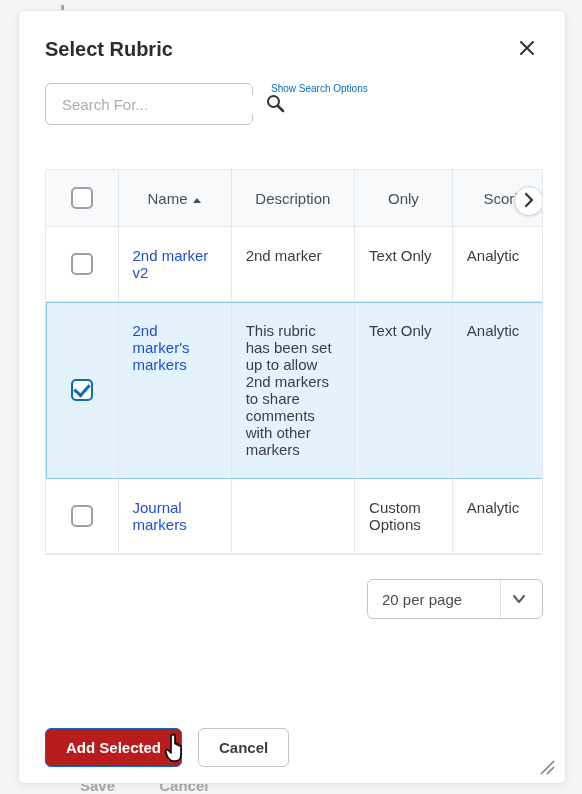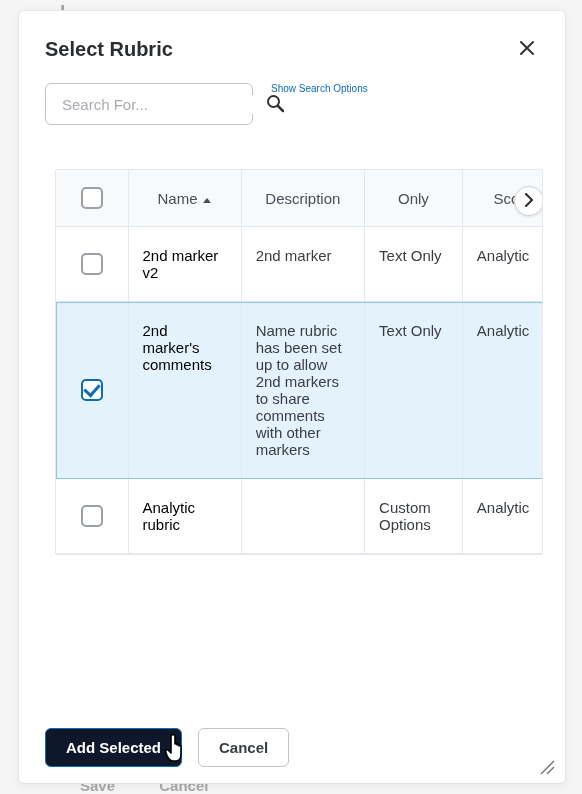--- a/index.html
+++ b/index.html
@@ -52,21 +52,21 @@
   .search-icon-btn { background:none; border:none; cursor:pointer; padding:2px; }
   .link { color:#0b6cbf; font-size:10px; text-decoration:none; cursor:pointer; }
   .body-scroll {
     flex:1; overflow-y:auto; overflow-x:hidden;
     padding: 0 0 0 0;
     margin-right: 4px;
     scrollbar-color: #bfc2c6 #f6f7f8;
     scrollbar-width: thin;
   }
   .table-wrap {
-    margin: 26px 18px 6px 36px;
+    margin: 26px 18px 6px 26px;
     overflow-x:auto;
     border:1px solid #e3e8ee;
     border-radius:2px;
     position:relative;
     scrollbar-color: #cfd1d4 #f0f1f3;
     scrollbar-width: thin;
   }
   table { border-collapse: collapse; width: 520px; table-layout:fixed; }
   th, td {
     border-right:1px solid #e3e8ee;
@@ -87,21 +87,21 @@
   td { padding: 20px 14px; color:#3a3e43; }
   td.check-cell, th.check-col { width:70px; text-align:center; vertical-align:middle; }
   col.c-check { width:70px; }
   col.c-name { width:110px; }
   col.c-desc { width:120px; }
   col.c-type { width:95px; }
   col.c-score { width:110px; }
   .header-caret { display:inline-block; }
   .row-selected td { background:#e4f3fb; }
   .row-selected { outline: 1px solid #8cc6ea; outline-offset:-1px; }
-  .name-link { color:#000000; text-decoration:none; cursor:pointer; display:inline-block; }
+  .name-link { color:#1d4ed8; text-decoration:none; cursor:pointer; display:inline-block; }
   .cb {
     appearance:none;
     width:22px; height:22px;
     border:2px solid #9aa0a6; border-radius:5px;
     background:#fff;
     cursor:pointer;
     position:relative;
     display:inline-block;
     vertical-align:middle;
   }
@@ -144,21 +144,21 @@
     border-left:1px solid #dfe3e8;
     width:36px; height:100%;
     display:flex;align-items:center; justify-content:center;
   }
   .footer {
     display:flex; align-items:center; gap:16px;
     padding: 14px 26px 16px 26px;
     position:relative;
   }
   .btn { border-radius:6px; font-size:15px; padding: 10px 20px; cursor:pointer; }
-  .btn-primary { background:#0f172a; color:#fff; border:1px solid #0b6cbf; font-weight:700; }
+  .btn-primary { background:#b91c1c; color:#fff; border:1px solid #0b6cbf; font-weight:700; }
   .btn-secondary { background:#fff; color:#3a3e43; border:1px solid #bfc5cb; font-weight:600; }
   .resize-grip {
     position:absolute; right:10px; bottom:8px;
     width:18px; height:18px; cursor:nwse-resize;
   }
   .resize-grip svg { display:block; }
   .cursor-hand {
     position:absolute; left:164px; top:732px; z-index:100; pointer-events:none;
   }
 </style>
@@ -238,36 +238,46 @@
         <tbody>
           <tr>
             <td class="check-cell"><input type="checkbox" class="cb" style=""></td>
             <td><a class="name-link">2nd marker v2</a></td>
             <td>2nd marker</td>
             <td>Text Only</td>
             <td>Analytic</td>
           </tr>
           <tr class="row-selected">
             <td class="check-cell"><input type="checkbox" class="cb" checked="" style=""></td>
-            <td><a class="name-link">2nd marker's comments</a></td>
-            <td>Name rubric has been set up to allow 2nd markers to share comments with other markers</td>
+            <td><a class="name-link">2nd marker's markers</a></td>
+            <td>This rubric has been set up to allow 2nd markers to share comments with other markers</td>
             <td>Text Only</td>
             <td>Analytic</td>
           </tr>
           <tr>
             <td class="check-cell"><input type="checkbox" class="cb" style=""></td>
-            <td><a class="name-link">Analytic rubric</a></td>
+            <td><a class="name-link">Journal markers</a></td>
             <td></td>
             <td>Custom Options</td>
             <td>Analytic</td>
           </tr>
         </tbody>
       </table>
     </div>
 
+    <div class="pager-row">
+      <div class="select-box">
+        <span>20 per page</span>
+        <span class="select-caret">
+          <svg width="14" height="10" viewBox="0 0 14 10">
+              <path d="M2 2 L7 8 L12 2" fill="none" stroke="#5a5f66" stroke-width="2" stroke-linecap="round" stroke-linejoin="round"></path>
+            </svg>
+        </span>
+      </div>
+    </div>
 
     <div class="pager-scroll-wrap">
       <div class="pager-scroll-inner"></div>
     </div>
 
   </div>
 
   <div class="footer">
     <button class="btn btn-primary">Add Selected</button>
     <button class="btn btn-secondary">Cancel</button>

